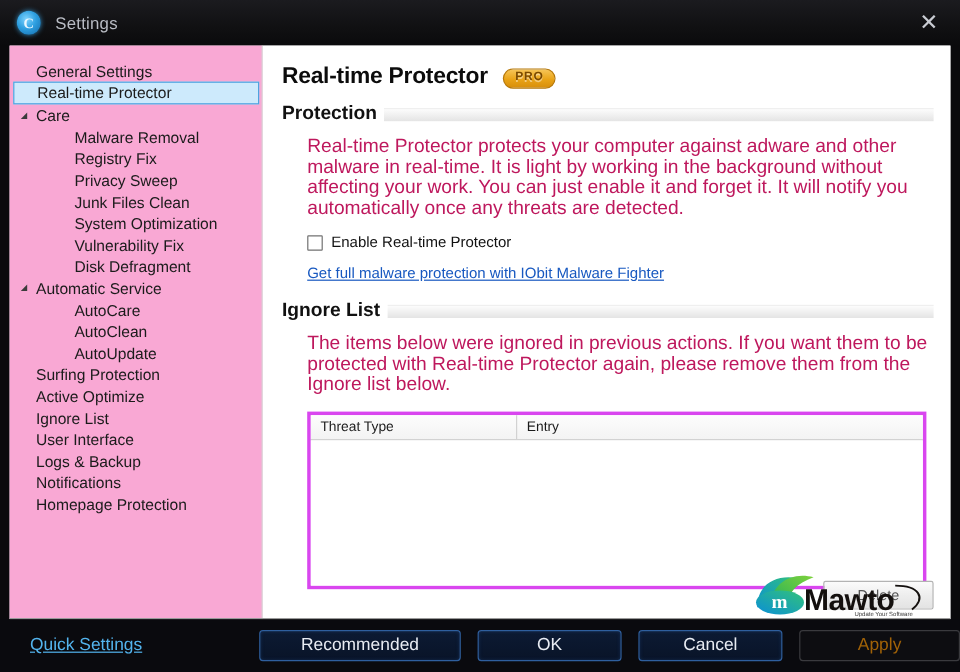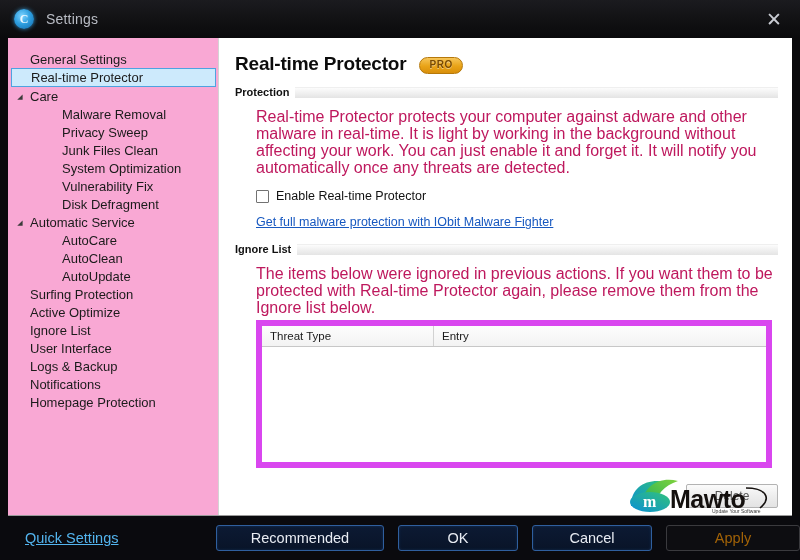--- a/index.html
+++ b/index.html
@@ -143,21 +143,21 @@
     text-shadow: 0 1px 0 rgba(255,255,255,.45);
   }
 
   .group { margin-top: 4px; }
   .group-head {
     display: flex;
     align-items: center;
     gap: 6px;
   }
   .group-title {
-    font-size: 11px;
+    font-size: 16px;
     font-weight: bold;
     color: #111;
     white-space: nowrap;
   }
   .group-rule {
     flex: 1;
     height: 11px;
     background: linear-gradient(180deg, #fcfcfc 0%, #f0f0f0 50%, #e4e4e4 100%);
     border-top: 1px solid #efefef;
   }
@@ -191,24 +191,24 @@
   .link {
     display: inline-block;
     margin-top: 12px;
     font-size: 12.5px;
     color: #1758c0;
     text-decoration: underline;
     cursor: pointer;
   }
 
   .grid {
-    margin-top: 4px;
+    margin-top: 14px;
     width: 516px;
     height: 148px;
-    border: 6px solid #d946ef;
+    border: 3px solid #d946ef;
     background: #fff;
     display: flex;
     flex-direction: column;
   }
   .grid-head {
     display: flex;
     height: 21px;
     background: linear-gradient(180deg, #fdfdfd 0%, #f3f3f3 100%);
     border-bottom: 1px solid #c7c7c7;
     font-size: 11.5px;
@@ -319,20 +319,24 @@
           <span class="arrow empty">◢</span>
           <span class="nav-label">Real-time Protector</span>
         </div>
         <div class="nav-item lvl0">
           <span class="arrow">◢</span>
           <span class="nav-label">Care</span>
         </div>
         <div class="nav-item lvl1">
           <span class="arrow empty">◢</span>
           <span class="nav-label">Malware Removal</span>
+        </div>
+        <div class="nav-item lvl1">
+          <span class="arrow empty">◢</span>
+          <span class="nav-label">Registry Fix</span>
         </div>
         <div class="nav-item lvl1">
           <span class="arrow empty">◢</span>
           <span class="nav-label">Privacy Sweep</span>
         </div>
         <div class="nav-item lvl1">
           <span class="arrow empty">◢</span>
           <span class="nav-label">Junk Files Clean</span>
         </div>
         <div class="nav-item lvl1">

